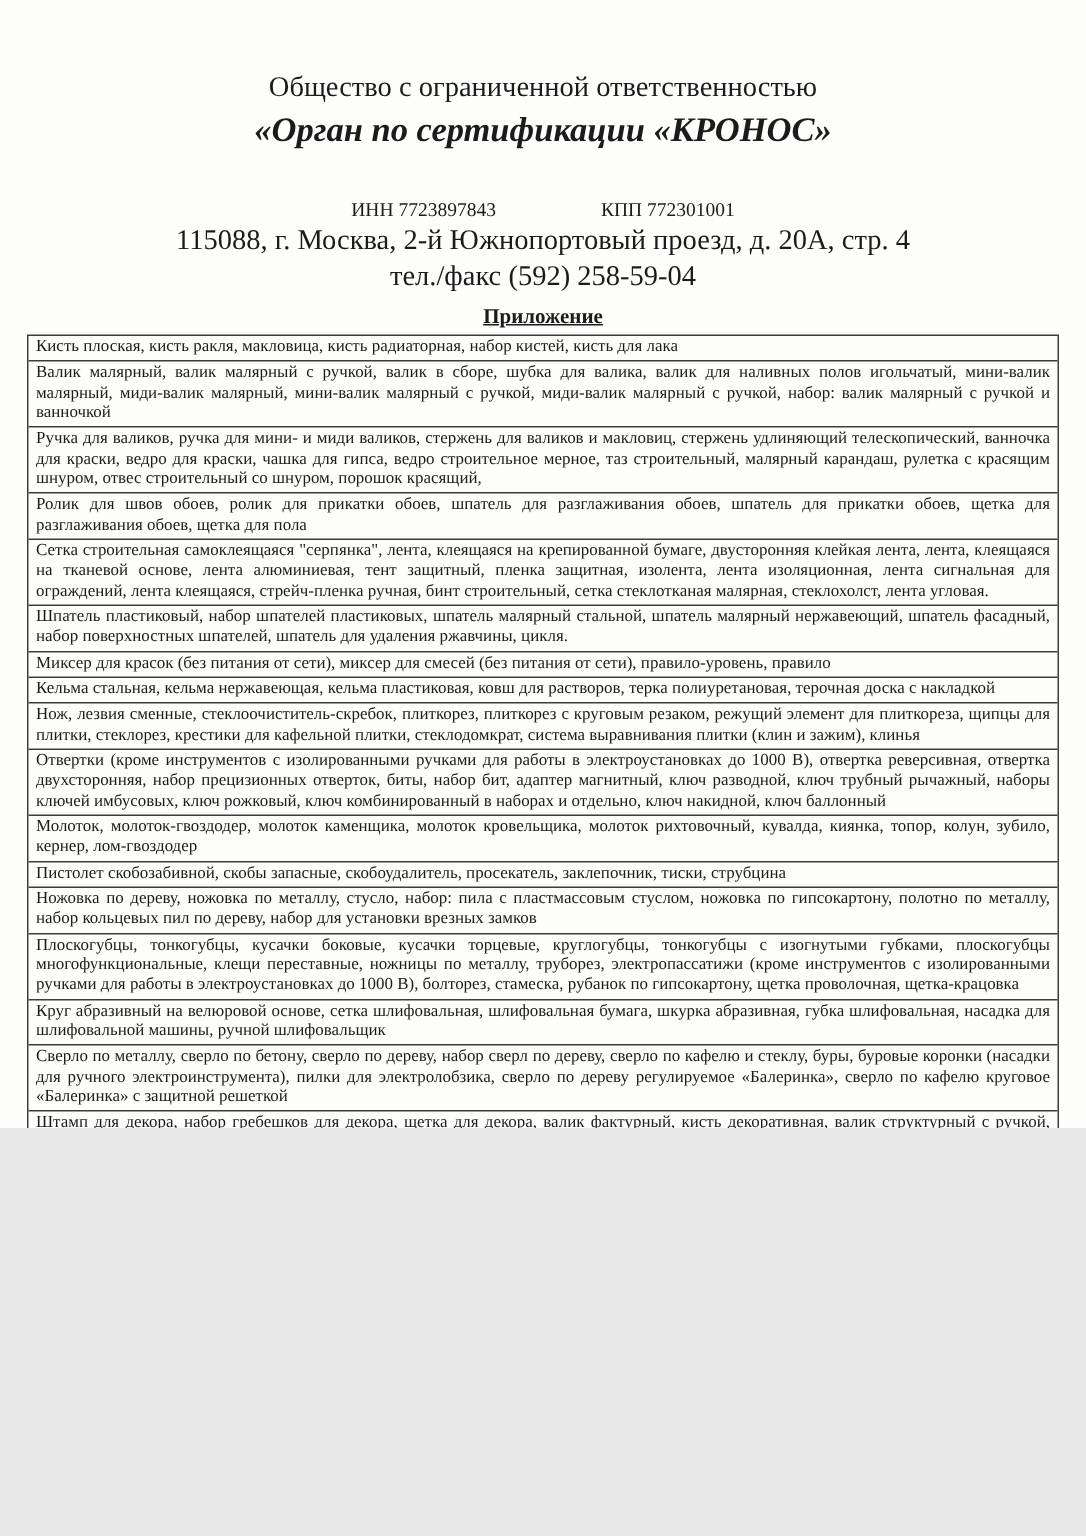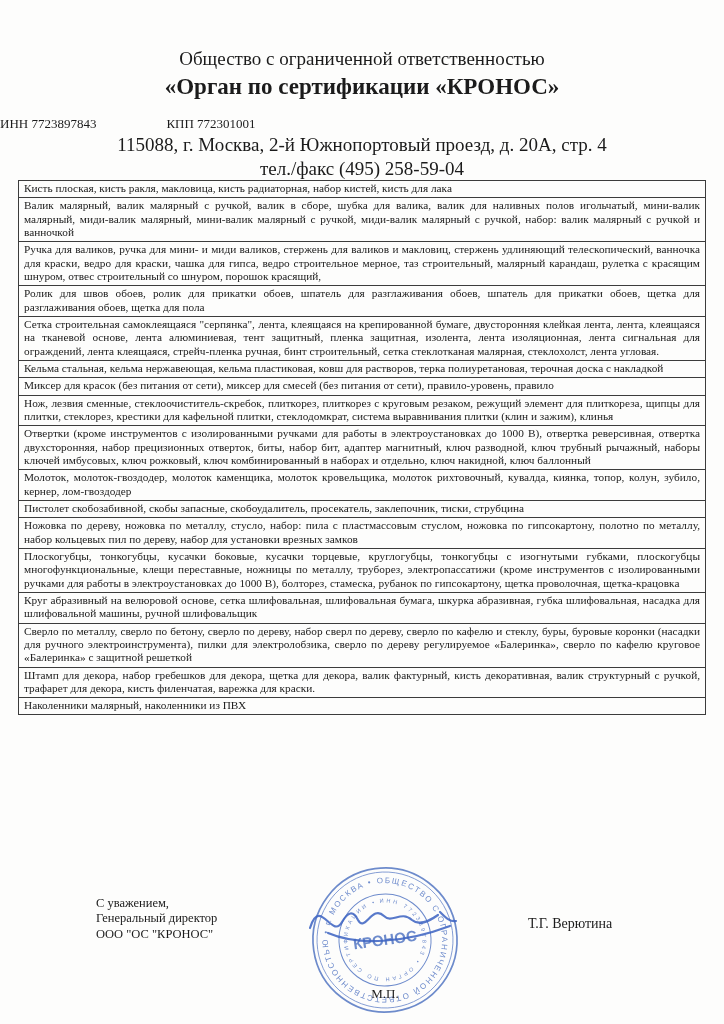--- a/index.html
+++ b/index.html
@@ -1,32 +1,32 @@
 <!DOCTYPE html>
 <html><head>
 <meta charset="utf-8">
 <style>
   * { margin: 0; padding: 0; box-sizing: border-box; }
   html, body { background: #e8e8e8; }
   .page {
     position: relative;
     width: 724px;
-    height: 1024px;
+    height: 752px;
     margin: 0 auto;
     background: #fdfdfc;
     font-family: "Liberation Serif", "DejaVu Serif", serif;
     color: #1b1b1b;
     overflow: hidden;
   }
   .header { text-align: center; padding-top: 48px; }
   .org-type { font-size: 19px; }
-  .org-name { font-size: 23px; font-weight: bold; margin-top: 4px; }
+  .org-name { font-size: 23px; font-weight: bold; margin-top: 4px; font-style: italic; }
   .codes-row {
-    display: flex; justify-content: flex-start; gap: 70px;
-    font-size: 13px; margin-top: 16px;
+    display: flex; justify-content: center; gap: 70px;
+    font-size: 13px; margin-top: 32px;
   }
   .address, .phone { font-size: 19px; text-align: center; margin-top: 2px; }
   .doc-title {
     text-align: center; font-size: 14px; font-weight: bold;
     text-decoration: underline; margin-top: 8px; margin-bottom: 3px;
   }
   .doc-table {
     margin: 0 18px;
     border: 1.2px solid #3c3c3c;
     font-family: Liberation Serif, serif;
@@ -59,31 +59,33 @@
 <div class="page">
 
   <div class="header">
     <div class="org-type">Общество с ограниченной ответственностью</div>
     <div class="org-name">«Орган по сертификации «КРОНОС»</div>
     <div class="codes-row">
       <span>ИНН 7723897843</span>
       <span>КПП 772301001</span>
     </div>
     <div class="address">115088, г. Москва, 2-й Южнопортовый проезд, д. 20А, стр. 4</div>
-    <div class="phone">тел./факс (495) 258-59-04</div>
+    <div class="phone">тел./факс (592) 258-59-04</div>
+    <div class="doc-title">Приложение</div>
   </div>
 
   <div class="doc-table">
     <div class="doc-row">Кисть плоская, кисть ракля, макловица, кисть радиаторная, набор кистей, кисть для лака</div>
     <div class="doc-row">Валик малярный, валик малярный с ручкой, валик в сборе, шубка для валика, валик для наливных полов игольчатый, мини-валик малярный, миди-валик малярный, мини-валик малярный с ручкой, миди-валик малярный с ручкой, набор: валик малярный с ручкой и ванночкой</div>
     <div class="doc-row">Ручка для валиков, ручка для мини- и миди валиков, стержень для валиков и макловиц, стержень удлиняющий телескопический, ванночка для краски, ведро для краски, чашка для гипса, ведро строительное мерное, таз строительный, малярный карандаш, рулетка с красящим шнуром, отвес строительный со шнуром, порошок красящий,</div>
     <div class="doc-row">Ролик для швов обоев, ролик для прикатки обоев, шпатель для разглаживания обоев, шпатель для прикатки обоев, щетка для разглаживания обоев, щетка для пола</div>
     <div class="doc-row">Сетка строительная самоклеящаяся "серпянка", лента, клеящаяся на крепированной бумаге, двусторонняя клейкая лента, лента, клеящаяся на тканевой основе, лента алюминиевая, тент защитный, пленка защитная, изолента, лента изоляционная, лента сигнальная для ограждений, лента клеящаяся, стрейч-пленка ручная, бинт строительный, сетка стеклотканая малярная, стеклохолст, лента угловая.</div>
+    <div class="doc-row">Шпатель пластиковый, набор шпателей пластиковых, шпатель малярный стальной, шпатель малярный нержавеющий, шпатель фасадный, набор поверхностных шпателей, шпатель для удаления ржавчины, цикля.</div>
+    <div class="doc-row">Миксер для красок (без питания от сети), миксер для смесей (без питания от сети), правило-уровень, правило</div>
     <div class="doc-row">Кельма стальная, кельма нержавеющая, кельма пластиковая, ковш для растворов, терка полиуретановая, терочная доска с накладкой</div>
-    <div class="doc-row">Миксер для красок (без питания от сети), миксер для смесей (без питания от сети), правило-уровень, правило</div>
     <div class="doc-row">Нож, лезвия сменные, стеклоочиститель-скребок, плиткорез, плиткорез с круговым резаком, режущий элемент для плиткореза, щипцы для плитки, стеклорез, крестики для кафельной плитки, стеклодомкрат, система выравнивания плитки (клин и зажим), клинья</div>
     <div class="doc-row">Отвертки (кроме инструментов с изолированными ручками для работы в электроустановках до 1000 В), отвертка реверсивная, отвертка двухсторонняя, набор прецизионных отверток, биты, набор бит, адаптер магнитный, ключ разводной, ключ трубный рычажный, наборы ключей имбусовых, ключ рожковый, ключ комбинированный в наборах и отдельно, ключ накидной, ключ баллонный</div>
     <div class="doc-row">Молоток, молоток-гвоздодер, молоток каменщика, молоток кровельщика, молоток рихтовочный, кувалда, киянка, топор, колун, зубило, кернер, лом-гвоздодер</div>
     <div class="doc-row">Пистолет скобозабивной, скобы запасные, скобоудалитель, просекатель, заклепочник, тиски, струбцина</div>
     <div class="doc-row">Ножовка по дереву, ножовка по металлу, стусло, набор: пила с пластмассовым стуслом, ножовка по гипсокартону, полотно по металлу, набор кольцевых пил по дереву, набор для установки врезных замков</div>
     <div class="doc-row">Плоскогубцы, тонкогубцы, кусачки боковые, кусачки торцевые, круглогубцы, тонкогубцы с изогнутыми губками, плоскогубцы многофункциональные, клещи переставные, ножницы по металлу, труборез, электропассатижи (кроме инструментов с изолированными ручками для работы в электроустановках до 1000 В), болторез, стамеска, рубанок по гипсокартону, щетка проволочная, щетка-крацовка</div>
     <div class="doc-row">Круг абразивный на велюровой основе, сетка шлифовальная, шлифовальная бумага, шкурка абразивная, губка шлифовальная, насадка для шлифовальной машины, ручной шлифовальщик</div>
     <div class="doc-row">Сверло по металлу, сверло по бетону, сверло по дереву, набор сверл по дереву, сверло по кафелю и стеклу, буры, буровые коронки (насадки для ручного электроинструмента), пилки для электролобзика, сверло по дереву регулируемое «Балеринка», сверло по кафелю круговое «Балеринка» с защитной решеткой</div>
     <div class="doc-row">Штамп для декора, набор гребешков для декора, щетка для декора, валик фактурный, кисть декоративная, валик структурный с ручкой, трафарет для декора, кисть филенчатая, варежка для краски.</div>
     <div class="doc-row">Наколенники малярный, наколенники из ПВХ</div>

